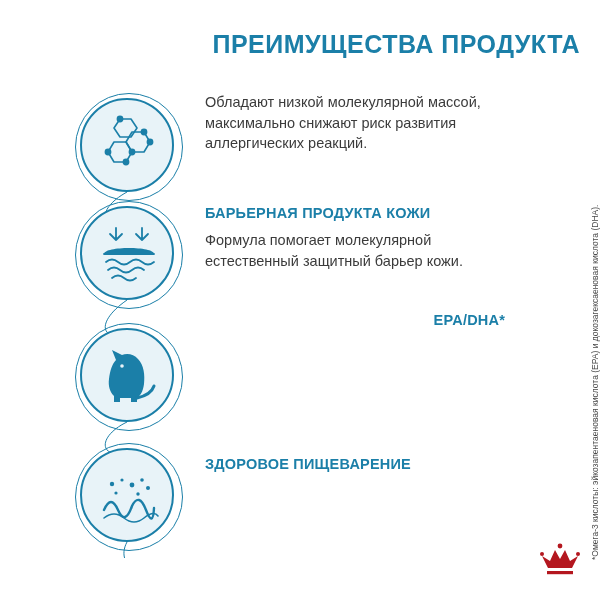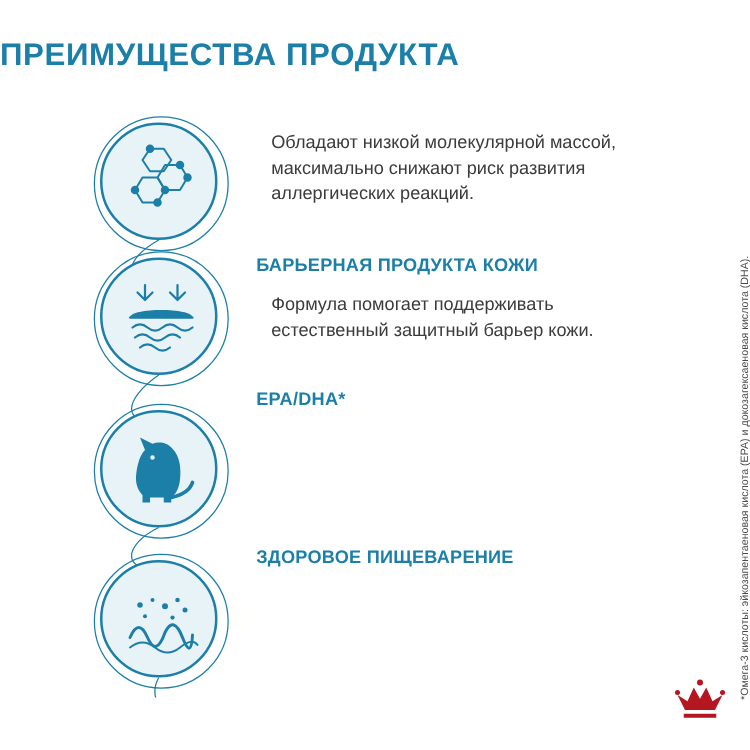--- a/index.html
+++ b/index.html
@@ -20,21 +20,21 @@
     height: 600px;
     overflow: hidden;
   }
 
   
   .page-title {
     position: absolute;
     left: 0;
     top: 30px;
     width: 580px;
-    text-align: left;
+    text-align: right;
     font-size: 25px;
     font-weight: bold;
     letter-spacing: 0.5px;
     color: #1b7fa8;
     font-family: "Liberation Sans", sans-serif;
   }
 
   
   .icon-col {
     position: absolute;
@@ -87,29 +87,29 @@
   }
   .block h3 {
     margin: 0 0 8px 0;
     font-size: 14.5px;
     font-weight: bold;
     color: #1b7fa8;
     letter-spacing: 0.2px;
     line-height: 1.2;
   }
   .block p {
-    margin: 12px;
+    margin: 0;
     font-size: 14.5px;
     line-height: 1.42;
     color: #3b3b3b;
   }
   .b1 { top: 92px; }
   .b2 { top: 205px; }
-  .b3 { top: 312px; }
-  .b4 { top: 438px; }
+  .b3 { top: 312px; text-align: right; }
+  .b4 { top: 456px; }
 
   
   .footnote {
     position: absolute;
     right: 4px;
     top: 0;
     height: 600px;
     width: 20px;
   }
   .footnote span {
@@ -207,21 +207,21 @@
       </svg>
     </div>
   </div>
 
   <div class="block b1">
     <p>Обладают низкой молекулярной массой, максимально снижают риск развития аллергических реакций.</p>
   </div>
 
   <div class="block b2">
     <h3>БАРЬЕРНАЯ ПРОДУКТА КОЖИ</h3>
-    <p>Формула помогает поддерживать естественный защитный барьер кожи.</p>
+    <p>Формула помогает молекулярной естественный защитный барьер кожи.</p>
   </div>
 
   <div class="block b3">
     <h3>EPA/DHA*</h3>
   </div>
 
   <div class="block b4">
     <h3>ЗДОРОВОЕ ПИЩЕВАРЕНИЕ</h3>
   </div>
 

